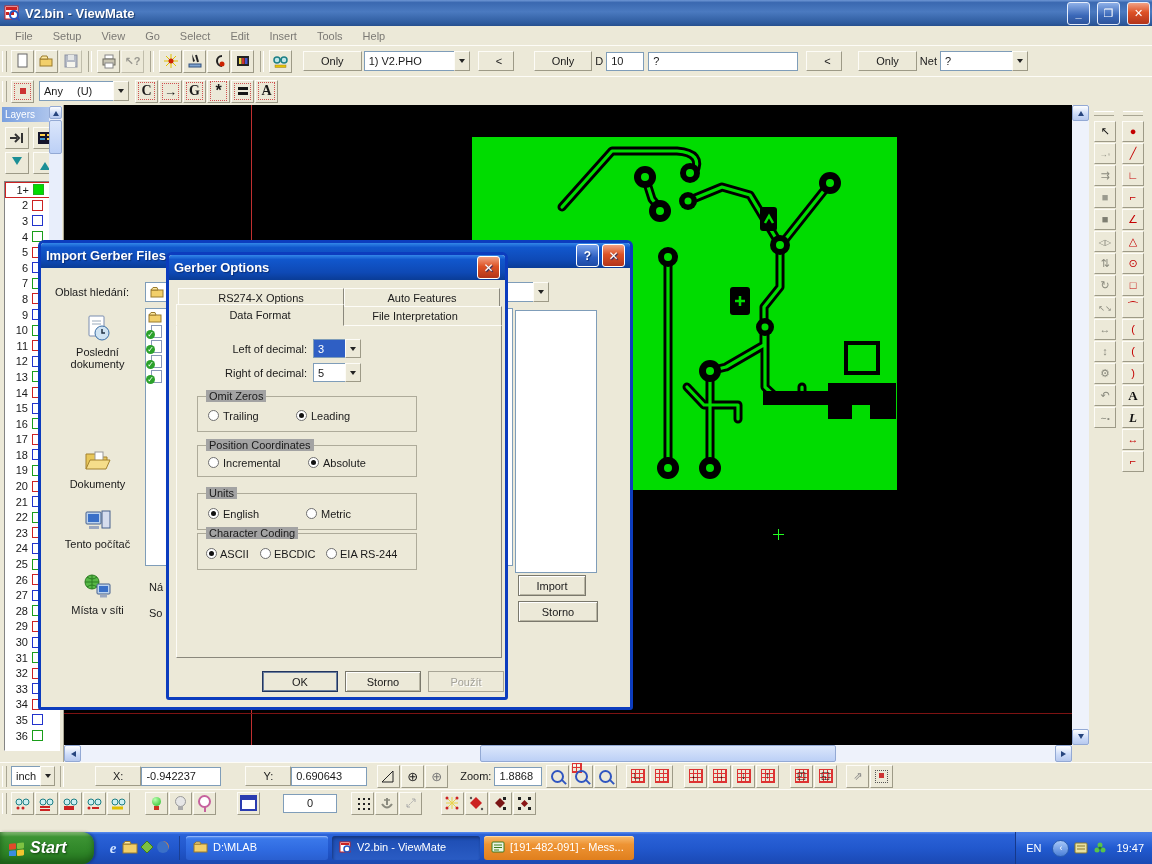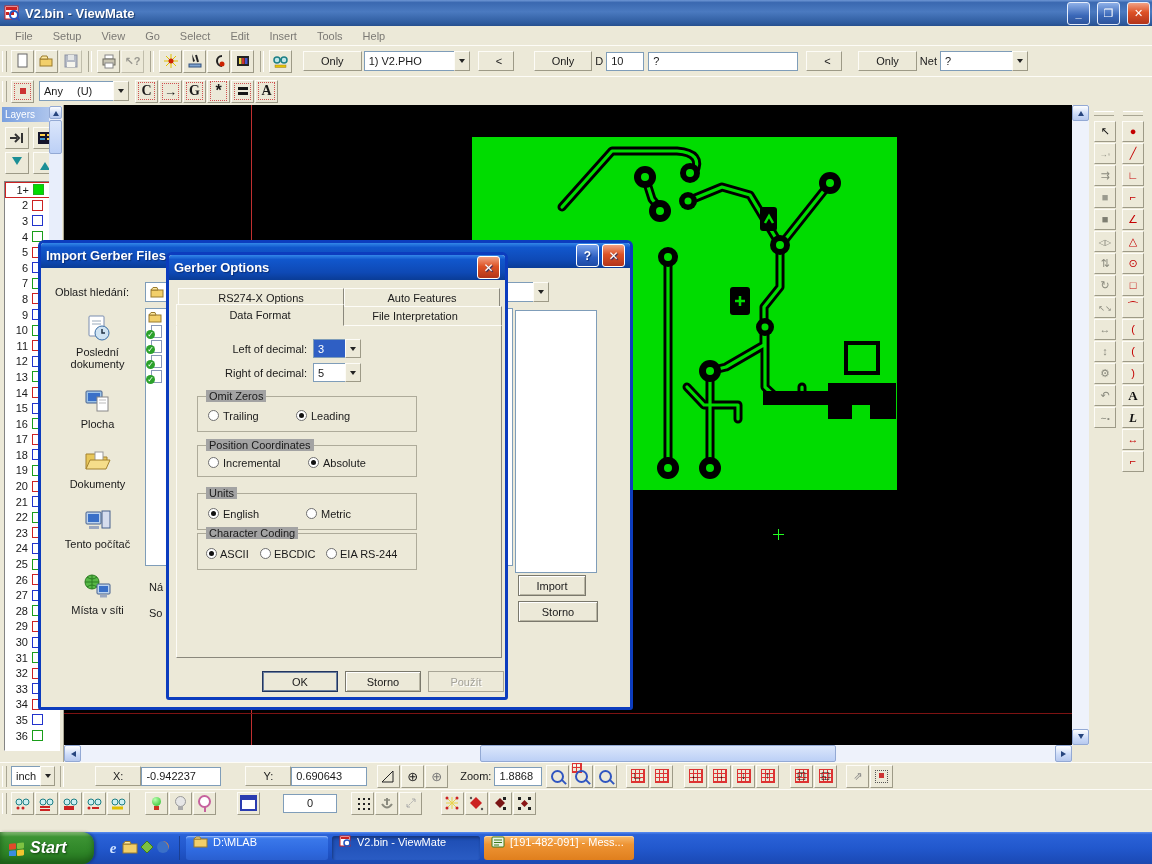--- a/index.html
+++ b/index.html
@@ -149,21 +149,21 @@
   .filerow{display:flex;align-items:center;height:15px;padding-left:2px;gap:2px;position:relative}
   .chk{position:absolute;left:0;bottom:0;width:9px;height:9px;border-radius:50%;background:#2ba12b;color:#fff;font-size:8px;line-height:9px;text-align:center}
   .pagesm{width:9px;height:11px;background:#fff;border:1px solid #8a98b8;margin-left:3px}
   
   .taskbar{left:0;top:832px;width:1152px;height:32px;display:flex;align-items:center;box-sizing:border-box;
      background:linear-gradient(180deg,#5a8df0 0%,#2a62d8 8%,#2258cd 50%,#1c4cba 88%,#1d49ae 100%)}
   .start{width:94px;height:32px;display:flex;align-items:center;gap:5px;padding-left:8px;box-sizing:border-box;
      border-radius:0 12px 12px 0;background:linear-gradient(180deg,#8fc27e 0%,#3d9434 15%,#2f8628 60%,#236f1d 100%);
      box-shadow:inset 0 -3px 6px #1c5c18, 2px 0 3px rgba(0,0,0,.3);
      color:#fff;font-weight:bold;font-style:italic;font-size:16px;text-shadow:1px 1px 2px #14430f}
-  .task{height:24px;margin:0 2px;border-radius:3px;display:flex;align-items:flex-end;gap:5px;padding:12px 7px;box-sizing:border-box;color:#fff;
+  .task{height:24px;margin:0 2px;border-radius:3px;display:flex;align-items:flex-start;gap:5px;padding:5px 7px;box-sizing:border-box;color:#fff;
      background:linear-gradient(180deg,#6b9ef6 0%,#3a78ea 12%,#2f6ae0 60%,#2a5fd0 100%);box-shadow:inset 0 1px 0 #8ab1f8}
   .task.pressed{background:linear-gradient(180deg,#1d4cb2,#2a5cc4);box-shadow:inset 1px 2px 3px #16377e}
   .task.alert{background:linear-gradient(180deg,#f7bd72 0%,#ee9434 35%,#e07f1d 100%);box-shadow:inset 0 1px 0 #ffd9a0}
   .tray{margin-left:auto;height:32px;display:flex;align-items:center;gap:5px;padding:0 8px 0 10px;
      background:linear-gradient(180deg,#4a7fe8 0%,#215ad0 50%,#1a4ab4 100%);border-left:1px solid #16388a;color:#fff}
   .chev{width:15px;height:15px;border-radius:50%;border:1px solid #2d5fb0;display:grid;place-items:center;color:#fff;font-size:9px;
      background:linear-gradient(180deg,#a8c8f8,#4a7fd8)}
 </style>
 </head>
 <body>
@@ -927,30 +927,20 @@
     <div class="place" style="left:9px;top:46px">
       <svg width="30" height="30">
           <rect x="6" y="2" width="15" height="20" rx="1" fill="#fff" stroke="#7a8db0"></rect>
           <line x1="9" y1="7" x2="18" y2="7" stroke="#9ab"></line>
           <line x1="9" y1="10" x2="18" y2="10" stroke="#9ab"></line>
           <circle cx="19" cy="19" r="7" fill="#cfe3f2" stroke="#3a6ea5"></circle>
           <path d="M19,15 v4 h3" stroke="#234" fill="none" stroke-width="1.5"></path>
         </svg>
       <span>Poslední dokumenty</span>
     </div>
-    <div class="place" style="left:9px;top:118px">
-      <svg width="30" height="30">
-          <rect x="3" y="5" width="16" height="12" rx="1" fill="#9cc3e8" stroke="#46608c"></rect>
-          <rect x="5" y="7" width="12" height="8" fill="#3a70c8"></rect>
-          <rect x="14" y="11" width="11" height="14" fill="#fff" stroke="#888"></rect>
-          <line x1="16" y1="14" x2="23" y2="14" stroke="#bbb"></line>
-          <line x1="16" y1="17" x2="23" y2="17" stroke="#bbb"></line>
-        </svg>
-      <span>Plocha</span>
-    </div>
     <div class="place" style="left:9px;top:178px">
       <svg width="30" height="30">
           <path d="M3,23 V8 h9 l2,3 h10 v4" fill="#e8c75a" stroke="#a3812e"></path>
           <rect x="12" y="6" width="8" height="10" fill="#fff" stroke="#999"></rect>
           <path d="M3,23 l4,-9 h20 l-4,9 z" fill="#f5dd8a" stroke="#a3812e"></path>
         </svg>
       <span>Dokumenty</span>
     </div>
     <div class="place" style="left:9px;top:238px">
       <svg width="30" height="30">
@@ -1117,13 +1107,29 @@
   </div>
   <div class="task alert" style="width:150px">
     <svg width="14" height="12">
         <rect x="1" y="1" width="12" height="10" rx="1" fill="#eaf5e4" stroke="#3f7a1c"></rect>
         <line x1="3" y1="4" x2="11" y2="4" stroke="#3f7a1c"></line>
         <line x1="3" y1="6.5" x2="11" y2="6.5" stroke="#3f7a1c"></line>
         <line x1="3" y1="9" x2="8" y2="9" stroke="#3f7a1c"></line>
       </svg>
     <span>[191-482-091] - Mess...</span>
   </div>
+  <div class="tray">
+    <span style="margin-right:6px">EN</span>
+    <span class="chev">‹</span>
+    <span><svg width="14" height="13">
+          <rect x="1" y="2" width="12" height="10" rx="1" fill="#e8e0a0" stroke="#8a7b2d"></rect>
+          <line x1="3" y1="5" x2="11" y2="5" stroke="#8a7b2d"></line>
+          <line x1="3" y1="8" x2="11" y2="8" stroke="#8a7b2d"></line>
+        </svg></span>
+    <span><svg width="14" height="13">
+          <circle cx="7" cy="4" r="2.5" fill="#58c34a"></circle>
+          <circle cx="4" cy="9" r="2.5" fill="#58c34a"></circle>
+          <circle cx="10" cy="9" r="2.5" fill="#58c34a"></circle>
+          <circle cx="7" cy="7" r="1.5" fill="#2c7c22"></circle>
+        </svg></span>
+    <span style="margin-left:4px">19:47</span>
+  </div>
 </div>
 
 </body></html>

